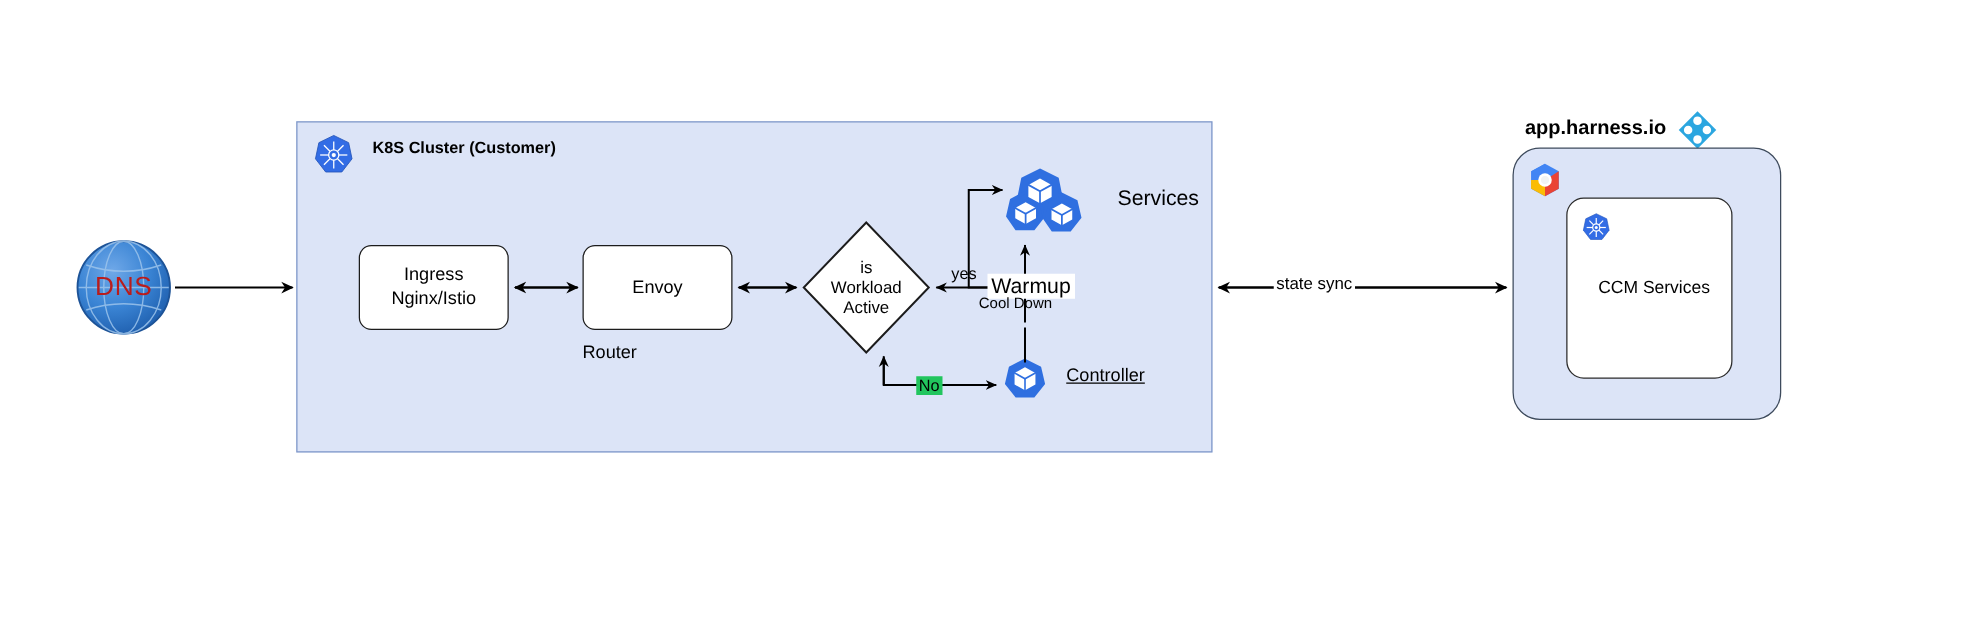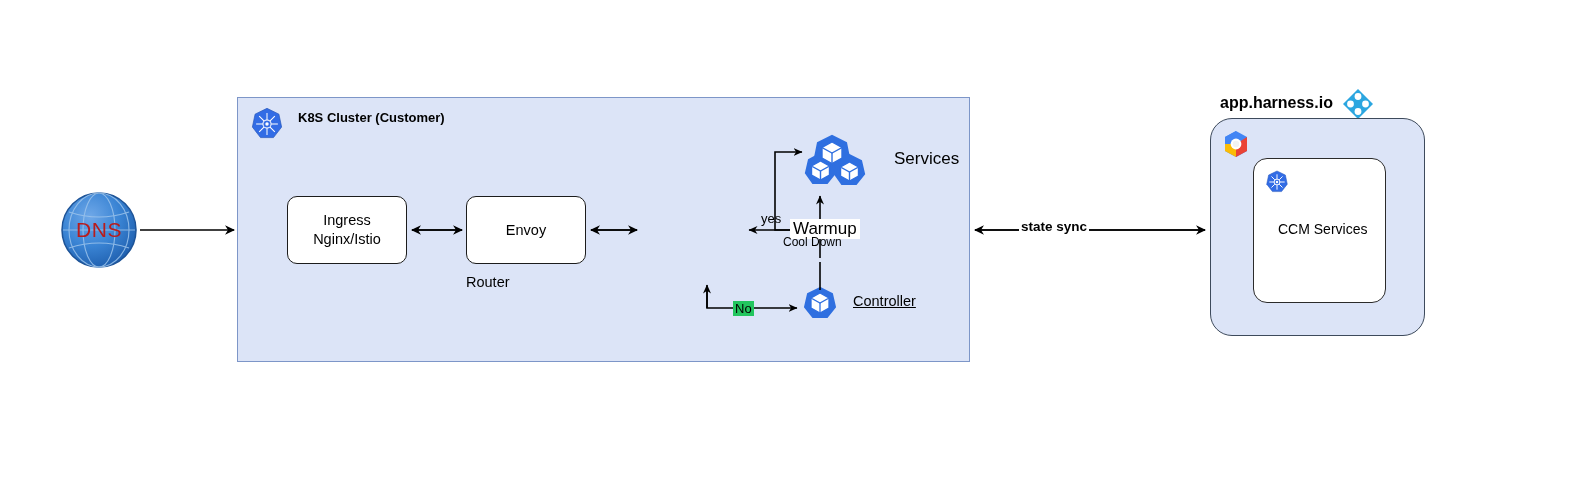--- a/index.html
+++ b/index.html
@@ -22,21 +22,21 @@
 
   
   #harness-label{left:1220px;top:94px;font-size:16px;font-weight:bold;}
   #harness-logo{left:1342px;top:88px;}
   #harness-box{left:1210px;top:118px;width:215px;height:218px;
       background:#dce4f7;border:1.5px solid #3d4a5c;border-radius:22px;box-sizing:border-box;}
   #gcp-icon{left:1221px;top:130px;}
   #ccm-box{left:1253px;top:158px;width:133px;height:145px;background:#ffffff;
       border:1.4px solid #2b2b2b;border-radius:14px;box-sizing:border-box;}
   #ccm-k8s-icon{left:1265px;top:170px;}
-  #ccm-label{left:1253px;top:221px;width:115px;text-align:left;font-size:14px;padding-left:25px;}
+  #ccm-label{left:1253px;top:221px;width:115px;text-align:right;font-size:14px;}
 
   
   #dns{left:60px;top:191px;width:78px;height:78px;}
   #dns-text{position:absolute;left:0;top:0;width:78px;height:78px;
       display:flex;align-items:center;justify-content:center;
       font-size:21px;color:#b91c1c;letter-spacing:.5px;}
 
   
   .nodebox{background:#ffffff;border:1.4px solid #1c1c1c;border-radius:10px;
       box-sizing:border-box;display:flex;align-items:center;justify-content:center;
@@ -56,21 +56,21 @@
   #services-label{left:862px;top:149px;font-size:17px;margin-left:32px;}
   #controller-icon{left:803px;top:287px;}
   #controller-label{left:853px;top:293px;font-size:14.5px;text-decoration:underline;}
 
   
   .edgelabel{font-size:13px;}
   #yes-label{left:761px;top:177px;margin-top:34px;}
   #no-label{left:733px;top:301px;background:#22c55e;padding:0 2px;}
   #warmup-label{left:790px;top:219px;background:#ffffff;padding:0 3px;font-size:17px;}
   #cooldown-label{left:783px;top:235px;font-size:12px;}
-  #statesync-label{left:1019px;top:219px;background:#ffffff;padding:0 2px;font-size:13.5px;font-weight:bold;}
+  #statesync-label{left:1019px;top:219px;background:#ffffff;padding:0 2px;font-size:13.5px;}
 
   svg{overflow:visible;}
 </style>
 </head>
 <body>
 
 <div id="stage">
 
 
   <div class="abs" id="cluster-box"></div>
@@ -122,20 +122,30 @@
       <span>Nginx/Istio</span>
     </div>
   </div>
 
   <div class="abs nodebox" id="envoy-box">
     <span>Envoy</span>
   </div>
 
   <div class="abs" id="router-label">Router</div>
 
+  <div class="abs" id="diamond-wrap">
+    <svg width="104" height="108" viewBox="0 0 104 108">
+      <polygon points="52,2 102,54 52,106 2,54" fill="#ffffff" stroke="#1c1c1c" stroke-width="1.6"></polygon>
+    </svg>
+    <div id="diamond-text">
+      <span>is</span>
+      <span>Workload</span>
+      <span>Active</span>
+    </div>
+  </div>
 
   <div class="abs" id="services-icon">
     <svg width="58" height="55" viewBox="0 0 58 55">
       <g stroke="#2f6fe0" stroke-width="2.2" fill="#2f6fe0">
         <polygon points="26,1 40,8 43,23 34,35 18,35 9,23 12,8"></polygon>
         <polygon points="14,19 26,25 29,38 21,48 7,48 0,38 3,25"></polygon>
         <polygon points="43,20 55,26 58,39 50,49 36,49 29,39 32,26"></polygon>
       </g>
       <g fill="#ffffff" stroke="#2f6fe0" stroke-width="1.4">
         <path d="M26 7 L36 12.5 L36 23 L26 28.5 L16 23 L16 12.5 Z"></path>

